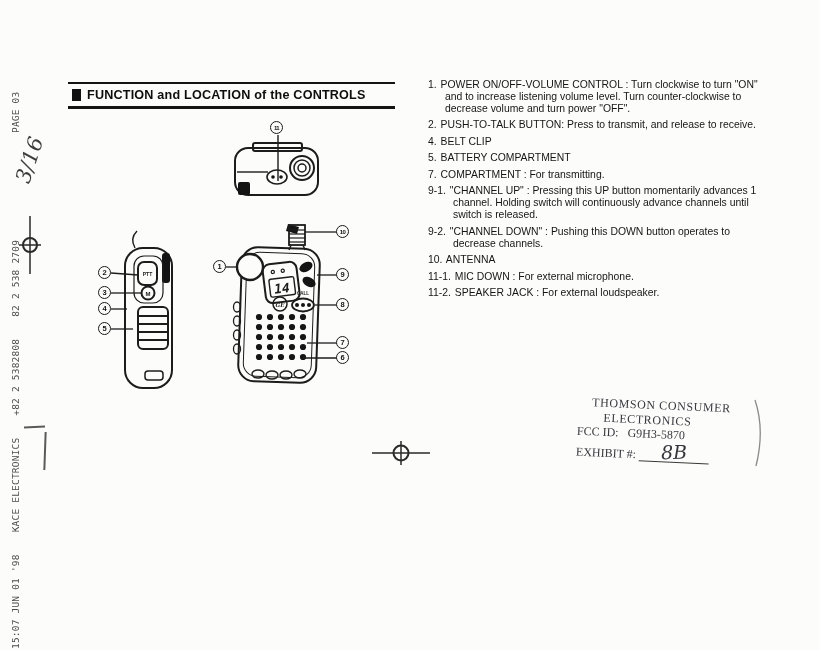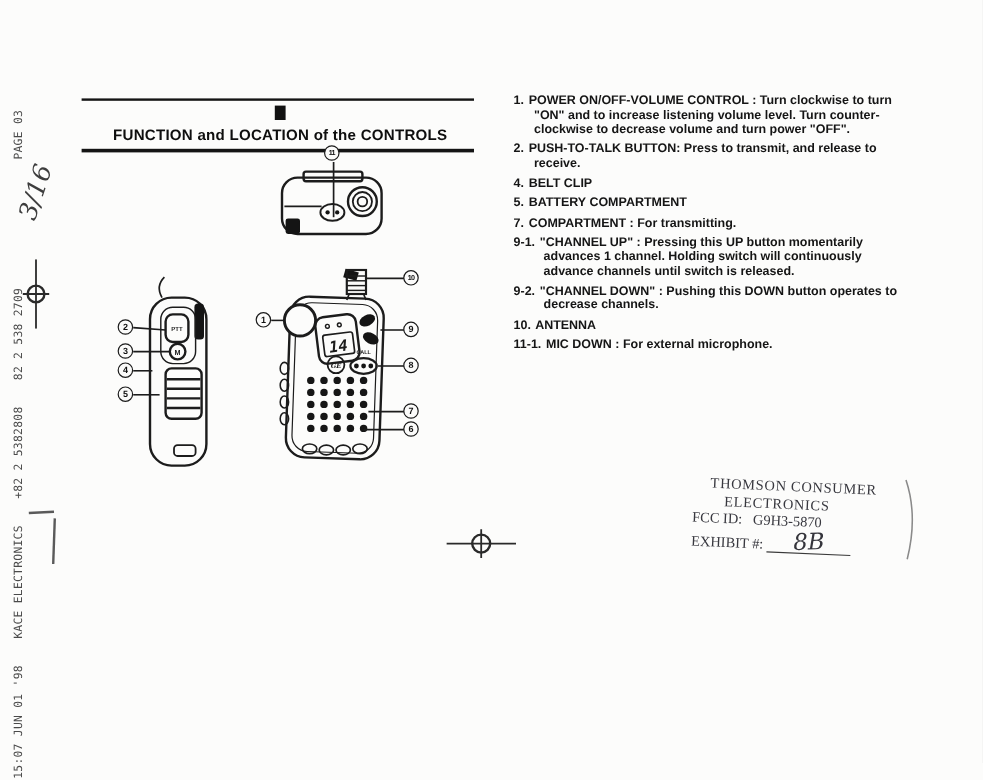--- a/index.html
+++ b/index.html
@@ -6,26 +6,26 @@
   #page{position:relative;width:819px;height:650px;background:#fcfcfb;overflow:hidden;
         font-family:"Liberation Sans",sans-serif;color:#1d1d1d;}
   
   .rot{position:absolute;transform-origin:0 0;transform:rotate(-90deg);white-space:nowrap;
        font-family:"DejaVu Sans Mono",monospace;font-size:9.5px;color:#4a4a4a;letter-spacing:0.2px;}
   .rot .seg{margin-right:16px;}
   .hand-frac{position:absolute;left:6px;top:148px;transform:rotate(-72deg);
        font-family:"DejaVu Serif",serif;font-style:italic;font-size:21px;color:#3d3d3d;}
   
   .heading{position:absolute;left:68px;top:82px;width:323px;border-top:2px solid #141414;
-       border-bottom:3px solid #141414;padding:4px 0 4px 4px;display:flex;align-items:center;gap:6px;flex-direction:column;}
+       border-bottom:3px solid #141414;padding:4px 0 4px 4px;display:flex;align-items:center;gap:6px;}
   .heading .sq{width:9px;height:12px;background:#111;flex:0 0 auto;}
   .heading .ttl{font-size:12.6px;font-weight:bold;letter-spacing:0.2px;color:#0e0e0e;white-space:nowrap;}
   
   .controls{position:absolute;left:428px;top:79px;width:331px;font-size:10.4px;line-height:11.9px;
-       color:#151515;font-weight:bold;}
+       color:#151515;font-weight:normal;}
   .ctrl-item{margin-bottom:4.6px;}
   .indent-sm{padding-left:17px;text-indent:-17px;}
   .indent-lg{padding-left:25px;text-indent:-25px;}
   .ctrl-item .num{margin-right:1px;}
   
   .diagram-svg{position:absolute;left:85px;top:115px;}
   .callout{position:absolute;width:13px;height:13px;box-sizing:border-box;border:1.4px solid #1a1a1a;
        border-radius:50%;background:#fbfbfa;display:flex;align-items:center;justify-content:center;
        font-size:7.5px;font-weight:bold;color:#111;line-height:1;}
   .callout.w2{font-size:6px;letter-spacing:-0.6px;}
@@ -238,20 +238,25 @@
     <div class="ctrl-item indent-sm">
       <span class="num">10.</span>
       <span class="lbl">ANTENNA</span>
       <span class="desc"></span>
     </div>
     <div class="ctrl-item indent-lg">
       <span class="num">11-1.</span>
       <span class="lbl">MIC DOWN :</span>
       <span class="desc">For external microphone.</span>
     </div>
+    <div class="ctrl-item indent-lg">
+      <span class="num">11-2.</span>
+      <span class="lbl">SPEAKER JACK :</span>
+      <span class="desc">For external loudspeaker.</span>
+    </div>
   </div>
 
   <div class="stamp">
     <div class="l1">THOMSON CONSUMER</div>
     <div class="l2">ELECTRONICS</div>
     <div class="idrow">
       <span>FCC ID:</span><span class="gap"></span><span>G9H3-5870</span>
     </div>
     <div class="exrow">
       <span>EXHIBIT #:</span>

